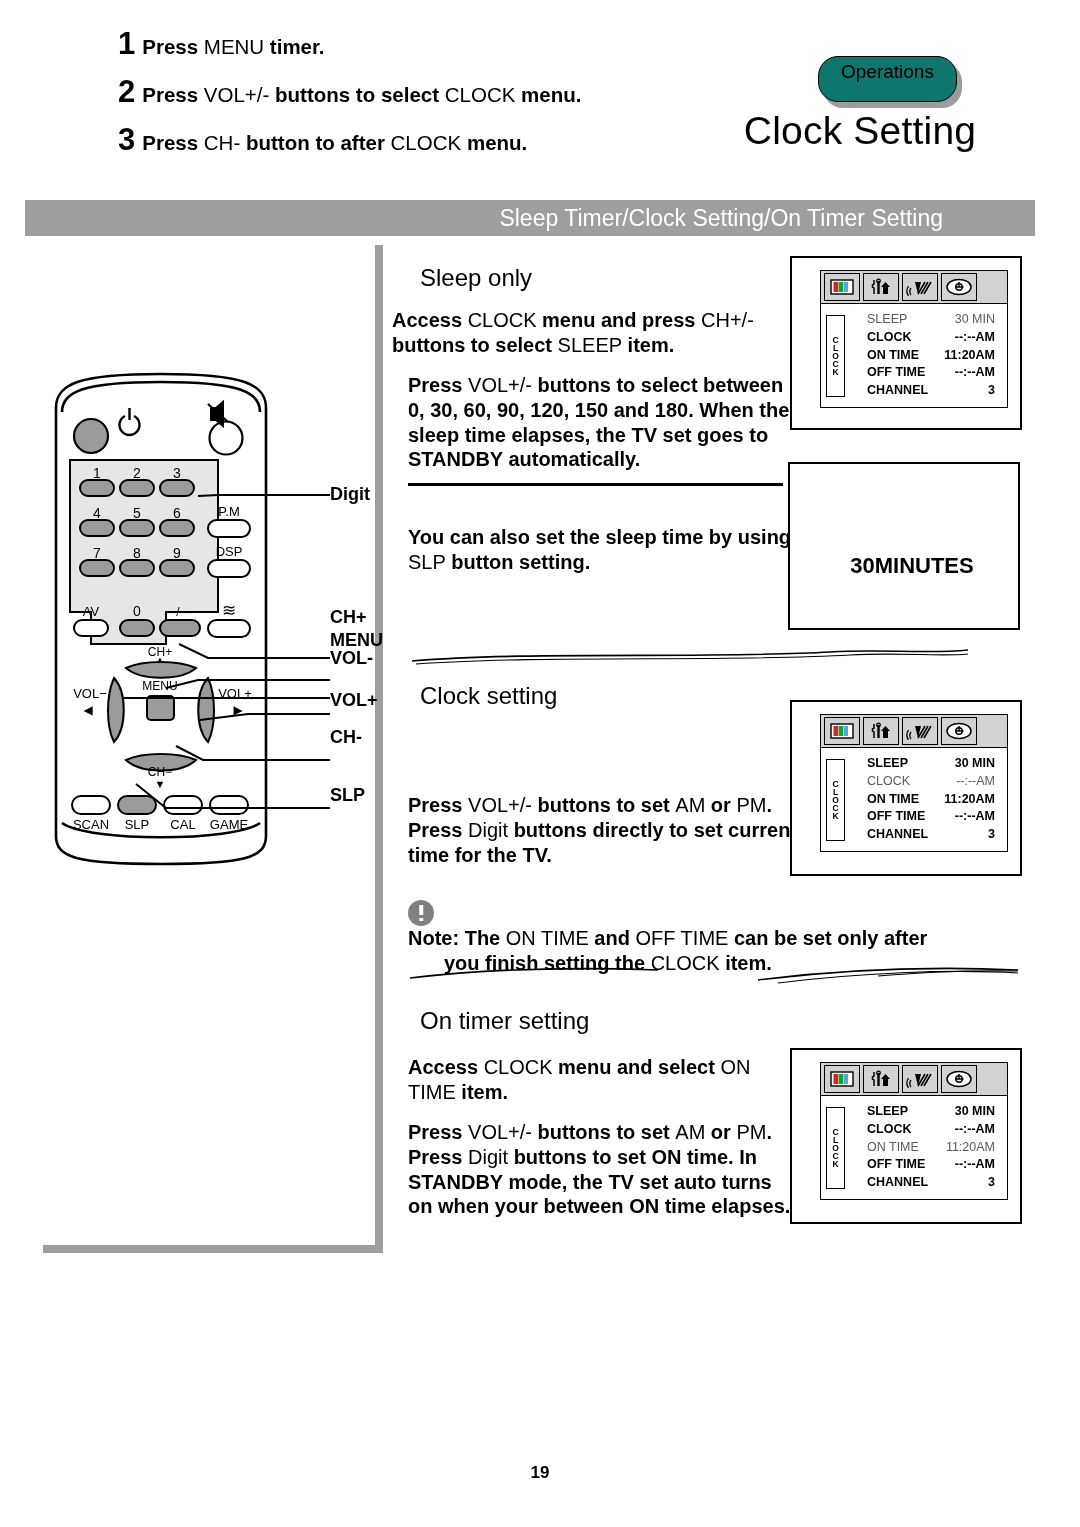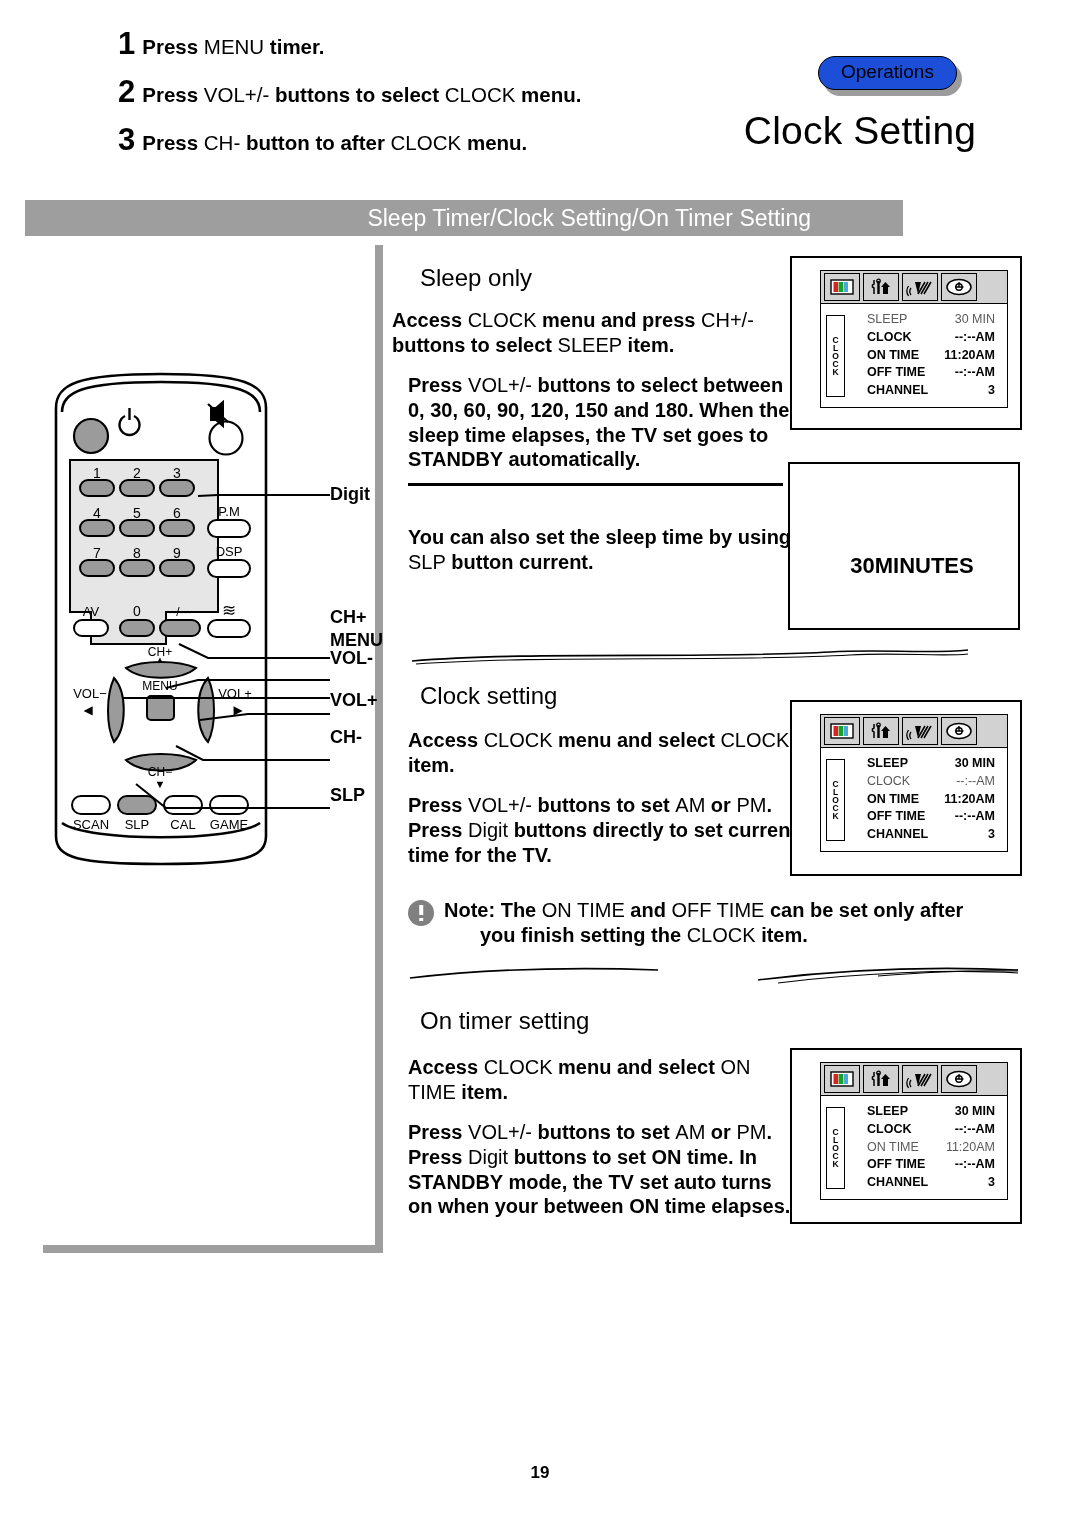--- a/index.html
+++ b/index.html
@@ -10,31 +10,31 @@
 
   
   .steps{position:absolute;left:118px;top:28px;width:660px;}
   .step{display:flex;align-items:baseline;margin-bottom:17px;}
   .step-num{font-size:31px;font-weight:bold;line-height:1;margin-right:7px;}
   .step-txt{font-size:20.5px;font-weight:bold;line-height:1.15;}
   .lt{font-weight:normal;}
 
   
   .ops-wrap{position:absolute;left:818px;top:56px;}
-  .ops{position:relative;display:inline-block;padding:5px 22px 6px 22px;
-       border:1.6px solid #000;border-radius:20px;background:#1d4ed8;
+  .ops{position:relative;display:inline-block;padding:5px 22px 18px 22px;
+       border:1.6px solid #000;border-radius:20px;background:#0f766e;
        font-size:19px;line-height:1.1;z-index:2;}
   .ops-sh{position:absolute;left:5px;top:6px;width:100%;height:100%;
           border-radius:20px;background:#9c9c9c;z-index:1;}
 
   .title{position:absolute;left:700px;top:110px;width:320px;text-align:center;
          font-size:39px;line-height:1.1;letter-spacing:.2px;}
 
   
-  .banner{position:absolute;left:25px;top:200px;width:878px;height:36px;
+  .banner{position:absolute;left:25px;top:200px;width:1010px;height:36px;
           background:#9e9e9e;}
   .banner span{position:absolute;right:92px;top:50%;transform:translateY(-50%);
                color:#fff;font-size:23px;white-space:nowrap;}
 
   
   .frame-v{position:absolute;left:375px;top:245px;width:8px;height:1008px;
            background:#9e9e9e;}
   .frame-h{position:absolute;left:43px;top:1245px;width:340px;height:8px;
            background:#9e9e9e;}
 
@@ -42,21 +42,21 @@
   .sect-h{position:absolute;font-size:24px;line-height:1.1;}
   .para{position:absolute;font-size:20px;font-weight:bold;line-height:1.24;}
 
   .rule{position:absolute;background:#000;height:2.5px;}
 
   
   .wave{position:absolute;}
 
   
   .note{position:absolute;left:408px;top:898px;width:600px;}
-  .note-row{display:flex;align-items:flex-start;}
+  .note-row{display:flex;align-items:flex-start;flex-direction:column;}
   .note-ico{width:26px;height:26px;border-radius:50%;background:#808080;
             flex:0 0 26px;margin-right:10px;margin-top:2px;position:relative;}
   .note-ico:before{content:"";position:absolute;left:50%;top:5px;
       transform:translateX(-50%);width:3.5px;height:10px;background:#fff;}
   .note-ico:after{content:"";position:absolute;left:50%;top:17.5px;
       transform:translateX(-50%);width:3.5px;height:3.5px;background:#fff;}
   .note-txt{font-size:20px;font-weight:bold;line-height:1.24;}
   .note-txt .l2{display:block;padding-left:36px;}
 
   
@@ -222,29 +222,28 @@
       <div class="rlab" style="left: 330px; top: 648px;">VOL-</div>
       <div class="rlab" style="left: 330px; top: 690px;">VOL+</div>
       <div class="rlab" style="left: 330px; top: 727px;">CH-</div>
       <div class="rlab" style="left: 330px; top: 785px;">SLP</div>
     </div>
 
   <div class="sect-h" style="left:420px;top:265px;">Sleep only</div>
   <div class="para" style="left:392px;top:308px;width:392px;"><span>Access </span><span class="lt">CLOCK</span><span> menu and press </span><span class="lt">CH+/-</span><span> buttons to select </span><span class="lt">SLEEP</span><span> item.</span></div>
   <div class="para" style="left:408px;top:373px;width:392px;"><span>Press </span><span class="lt">VOL+/-</span><span> buttons to select between 0, 30, 60, 90, 120, 150 and 180. When the sleep time elapses, the TV set goes to STANDBY automatically.</span></div>
   <div class="rule" style="left:408px;top:483px;width:375px;"></div>
-  <div class="para" style="left:408px;top:525px;width:392px;"><span>You can also set the sleep time by using </span><span class="lt">SLP</span><span> button current.</span></div>
+  <div class="para" style="left:408px;top:525px;width:392px;"><span>You can also set the sleep time by using </span><span class="lt">SLP</span><span> button setting.</span></div>
 
   <svg class="wave" style="left:410px;top:645px;" width="560" height="22" viewBox="0 0 560 22">
     <path d="M2 16 C120 6 300 14 420 7 C470 4 520 9 558 5" stroke="#000" stroke-width="1.6" fill="none"></path>
     <path d="M6 19 C130 10 320 17 440 10 C490 7 530 12 558 9" stroke="#000" stroke-width="1.1" fill="none"></path>
   </svg>
 
   <div class="sect-h" style="left:420px;top:683px;">Clock setting</div>
-  <div class="para" style="left:408px;top:728px;width:392px;"><span>Access </span><span class="lt">CLOCK</span><span> menu and select </span><span class="lt">CLOCK</span><span> item.</span></div>
   <div class="para" style="left:408px;top:793px;width:392px;"><span>Press </span><span class="lt">VOL+/-</span><span> buttons to set </span><span class="lt">AM</span><span> or </span><span class="lt">PM</span><span>. </span><span>Press </span><span class="lt">Digit</span><span> buttons directly to set current time for the TV.</span></div>
 
   <div class="note">
     <div class="note-row">
       <div class="note-ico"></div>
       <div class="note-txt">
         <span><span>Note: The </span><span class="lt">ON TIME</span><span> and </span><span class="lt">OFF TIME</span><span> can be set only after</span></span>
         <span class="l2"><span>you finish setting the </span><span class="lt">CLOCK</span><span> item.</span></span>
       </div>
     </div>

